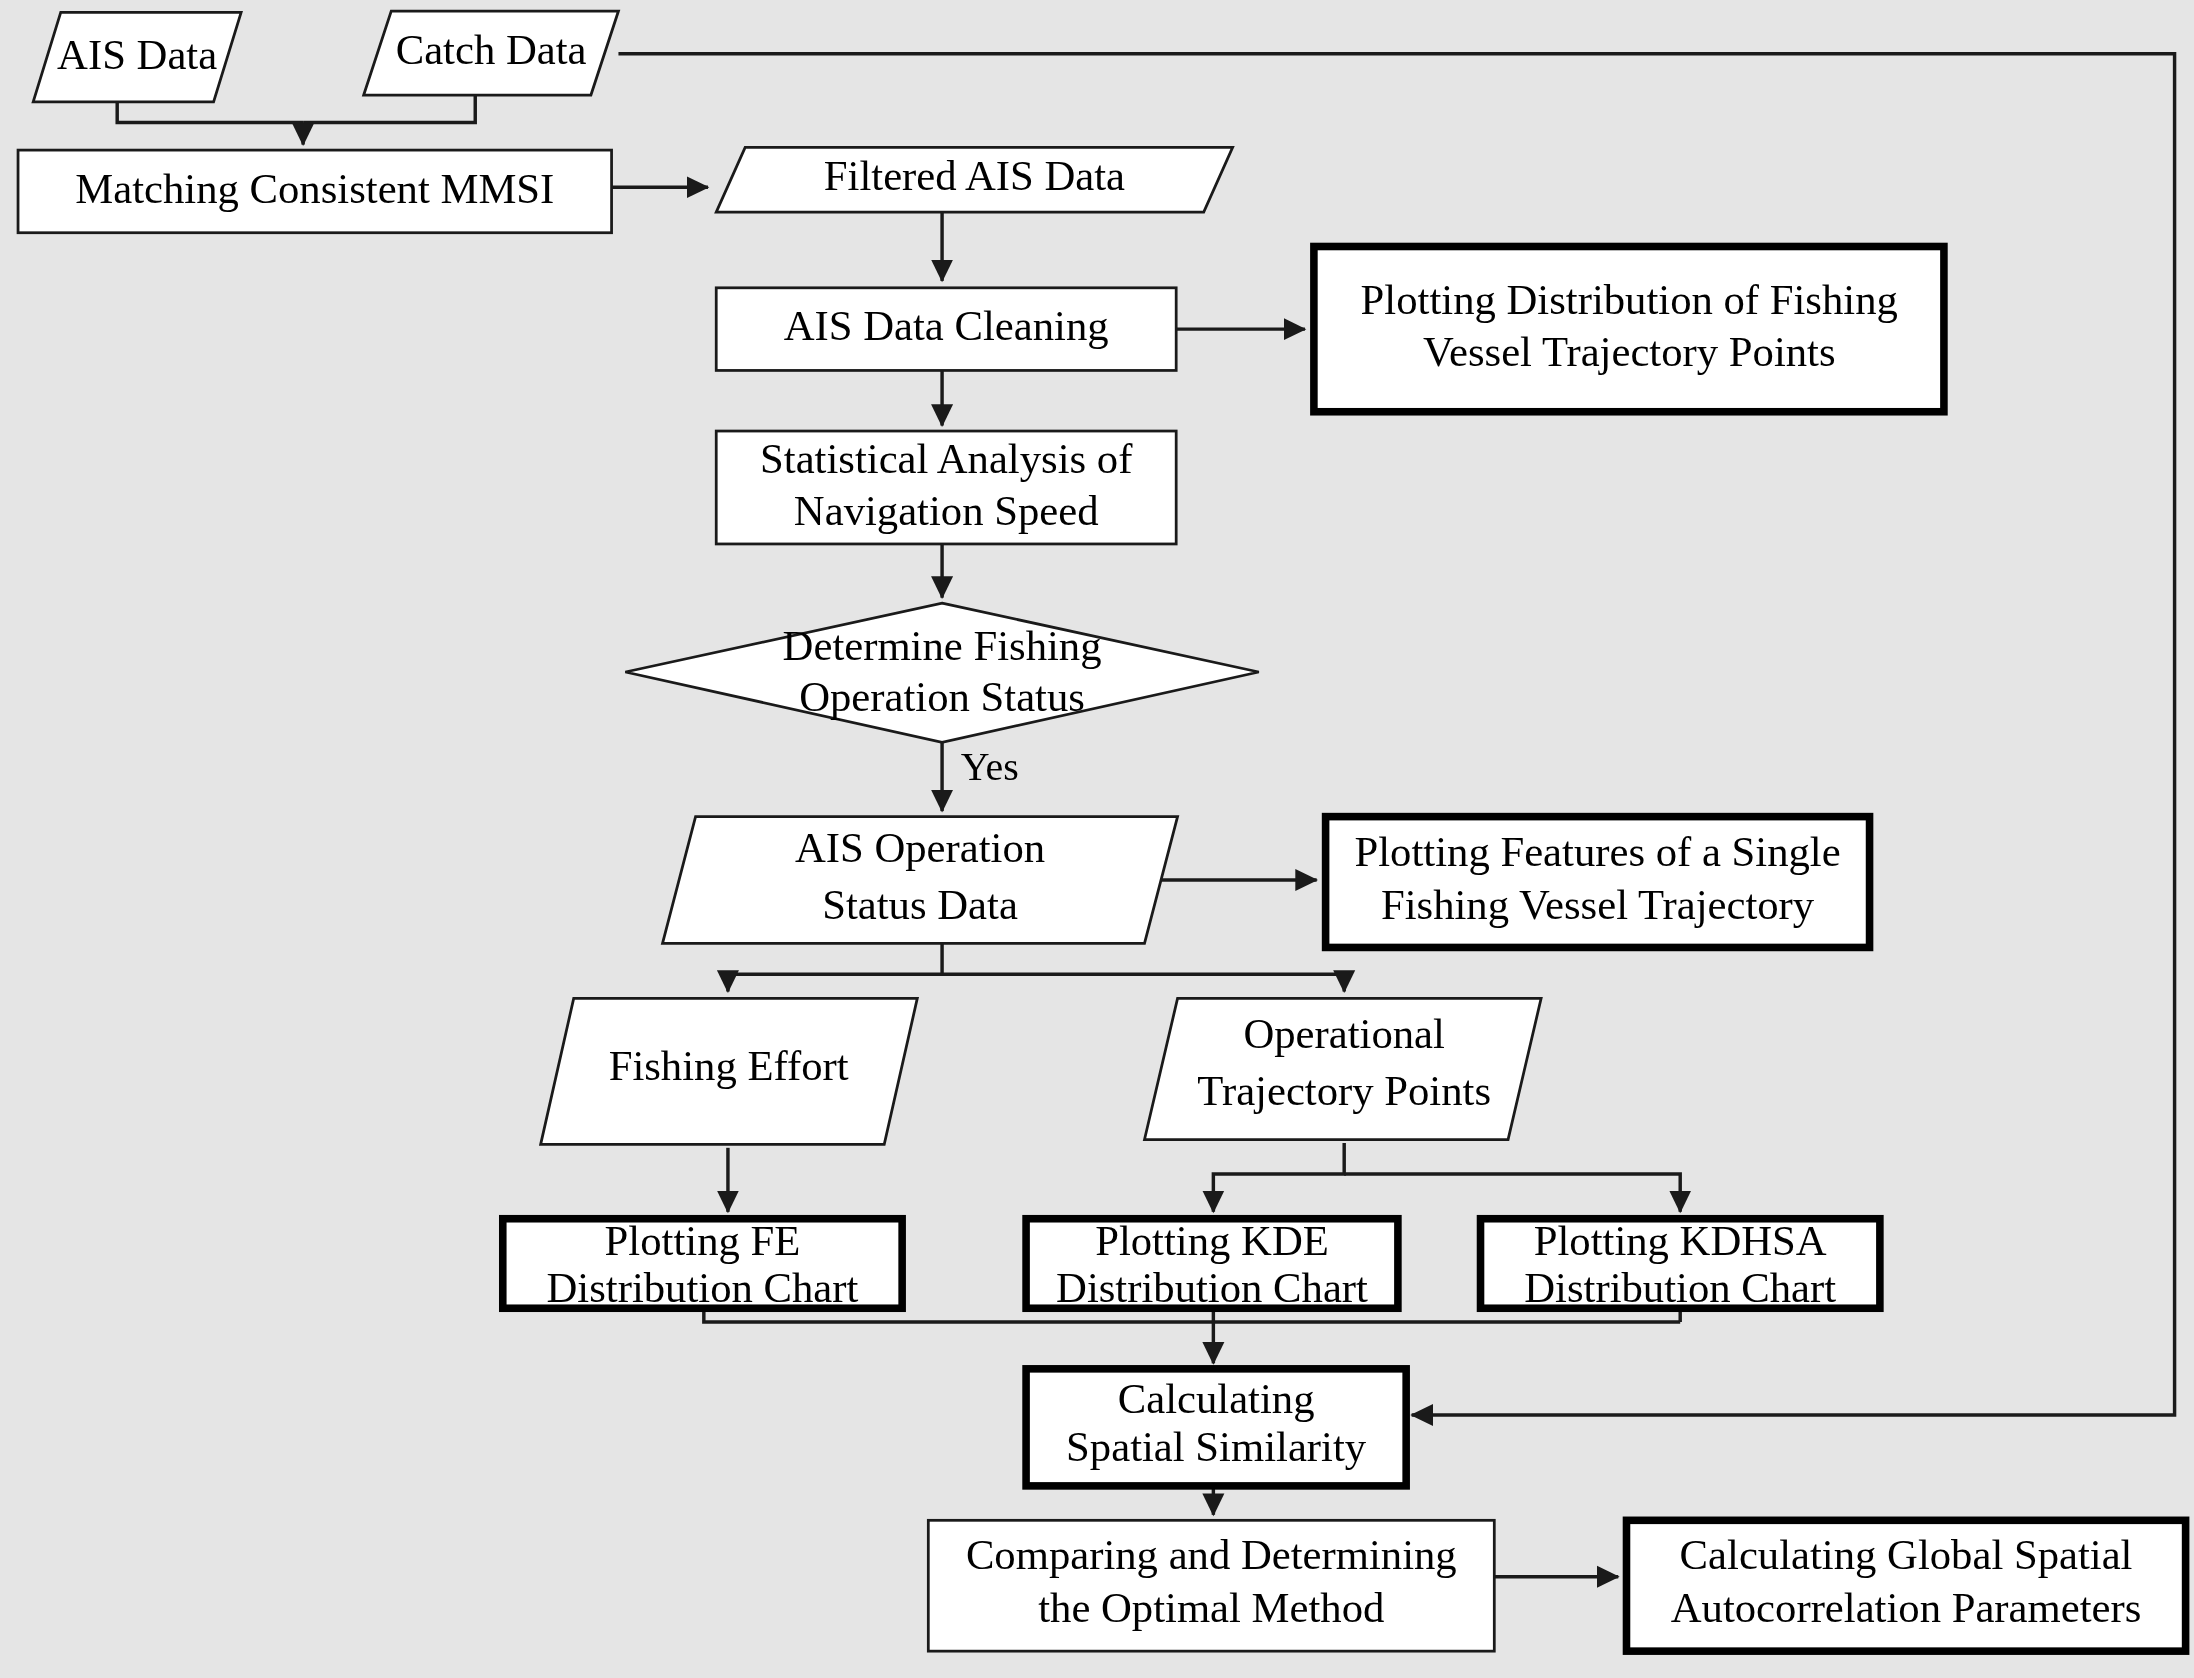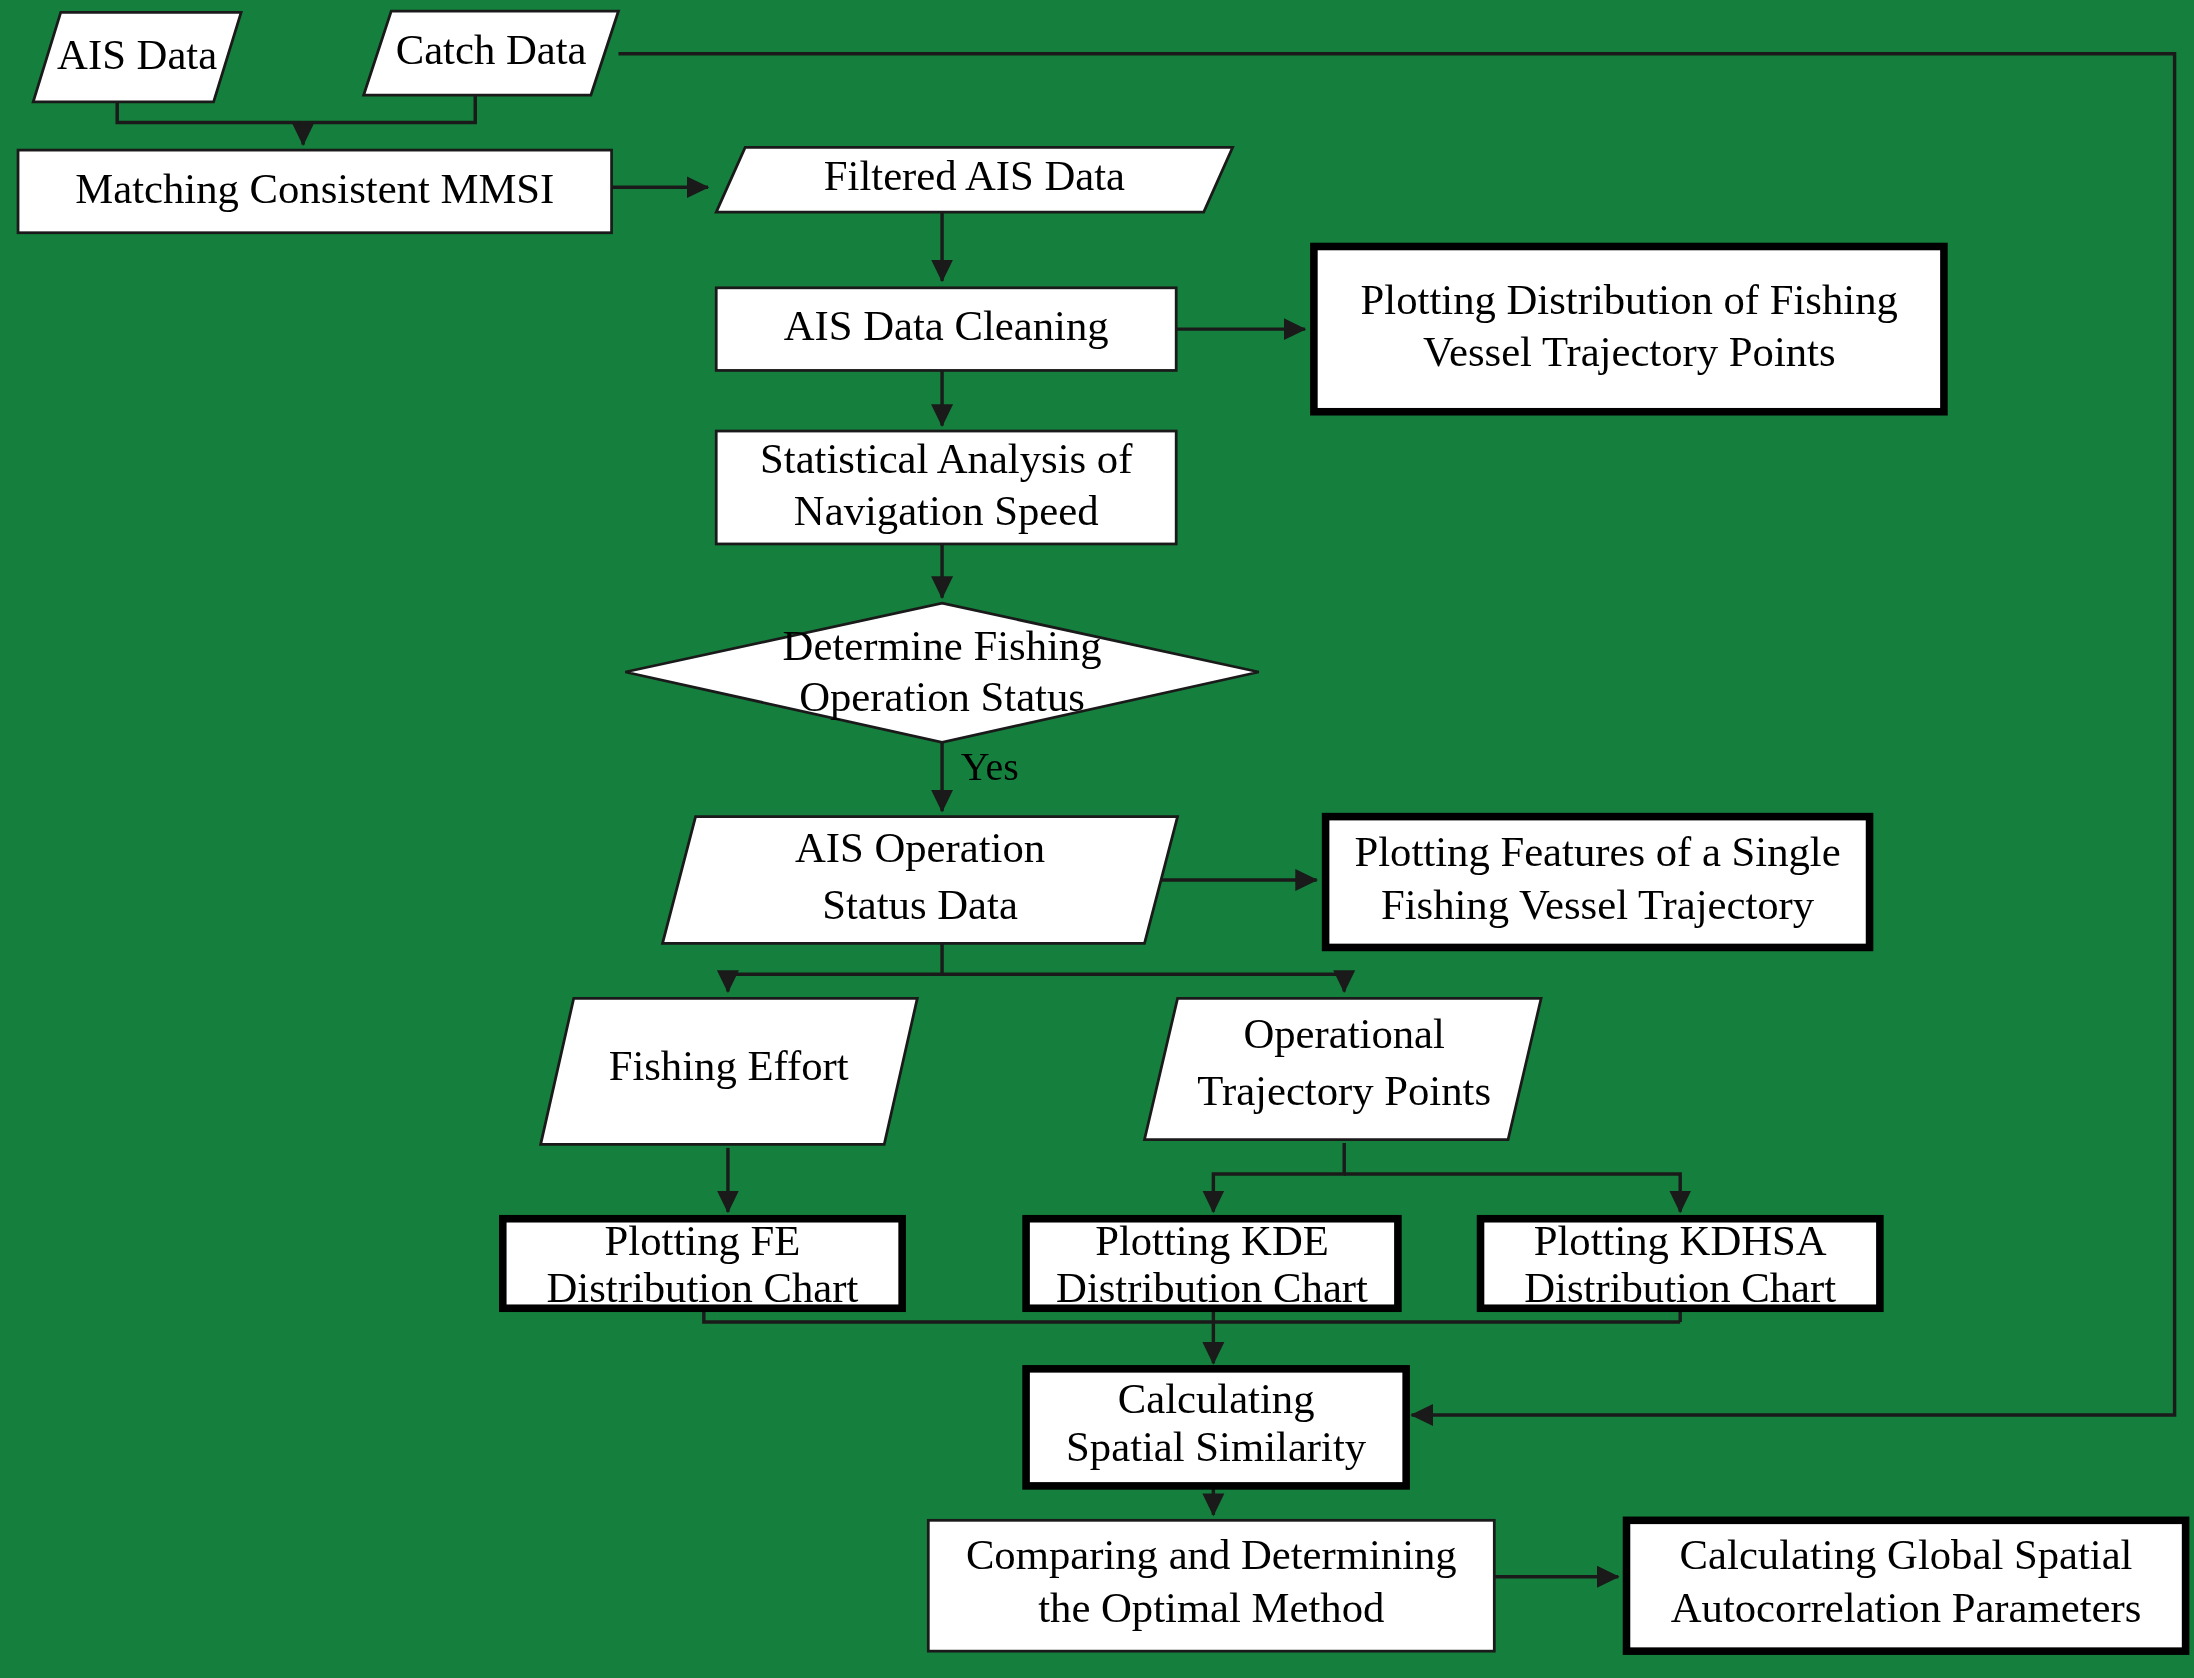--- a/index.html
+++ b/index.html
@@ -7,21 +7,21 @@
     padding: 0;
     background: #ffffff;
   }
   body {
     font-family: "Liberation Serif", "DejaVu Serif", serif;
   }
   #flow-root {
     position: relative;
     width: 2194px;
     height: 1678px;
-    background: #15803d;
+    background: #e5e5e5;
     overflow: hidden;
   }
   svg#flow-svg {
     position: absolute;
     left: 0;
     top: 0;
     width: 2194px;
     height: 1678px;
     display: block;
   }

